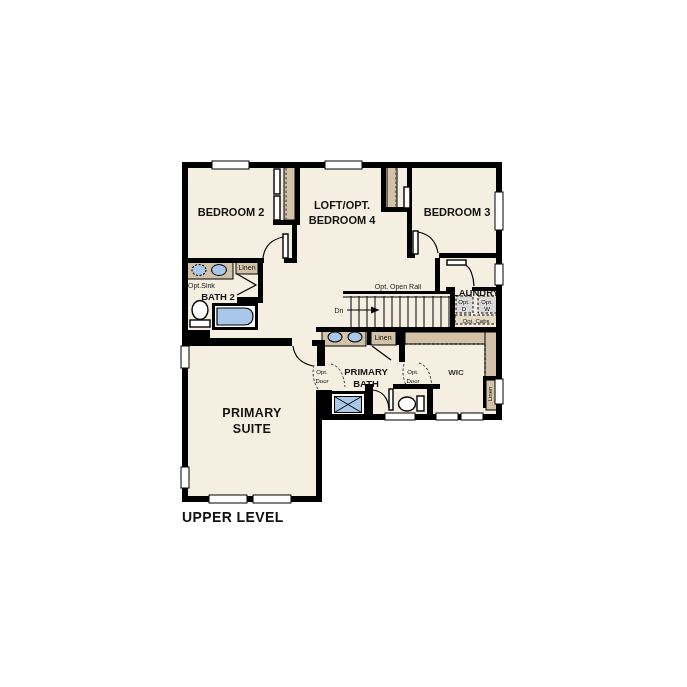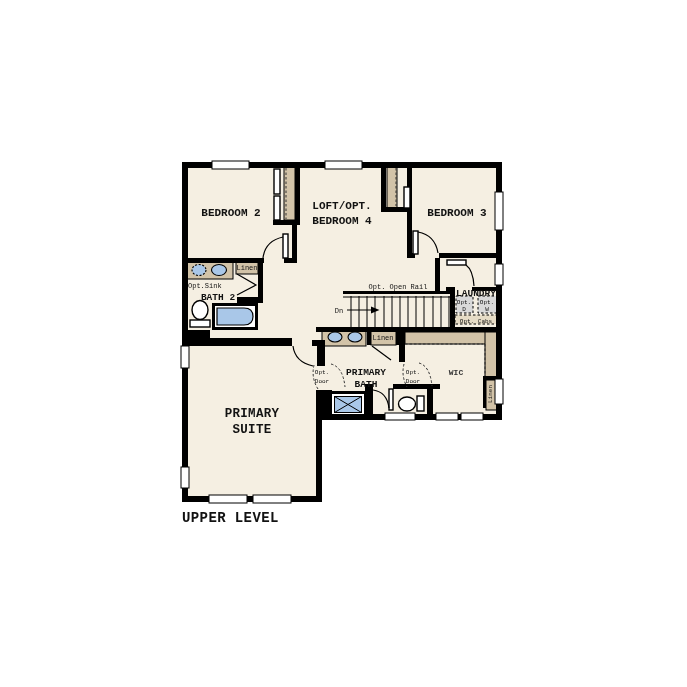--- a/index.html
+++ b/index.html
@@ -1,17 +1,17 @@
 <!DOCTYPE html>
 <html style="--floor: #f5efe2; --wall: #000000; --casework: #d2c3a8; --fixture: #a9c7e8; --appliance: #d9d9d9;"><head>
 <meta charset="utf-8">
 <style>
   html,body{margin:0;padding:0;background:#fff;}
   .canvas{position:relative;width:687px;height:687px;background:#fff;overflow:hidden;
-          font-family:Liberation Mono, monospace;}
+          font-family:Liberation Sans, sans-serif;}
   svg{position:absolute;left:0;top:0;}
   .floor{fill:var(--floor,#f5efe2);}
   .wall{fill:var(--wall,#000);}
   .tan{fill:var(--casework,#d2c3a8);stroke:#000;stroke-width:1;}
   .tanlight{fill:#e6dcc6;}
   .blue{fill:var(--fixture,#a9c7e8);}
   .gray{fill:var(--appliance,#d9d9d9);}
   .win{fill:#fff;stroke:#000;stroke-width:1;}
   .leaf{fill:#fff;stroke:#000;stroke-width:1.4;}
   .arc{fill:none;stroke:#000;stroke-width:1.2;}

